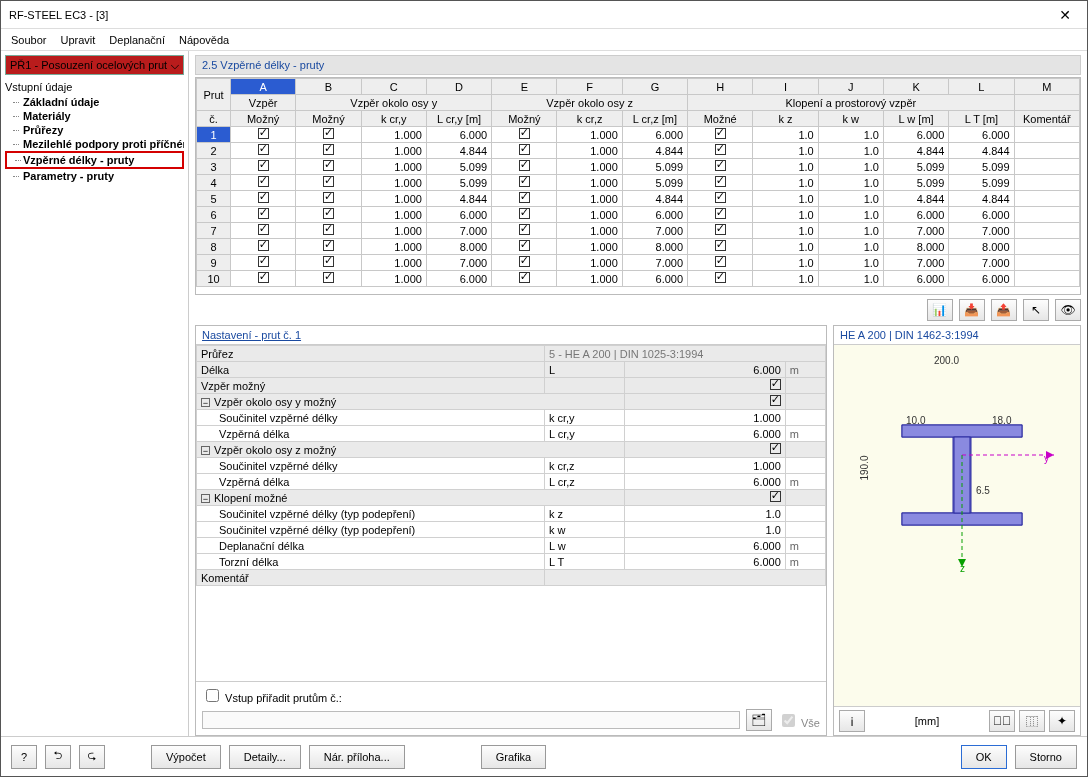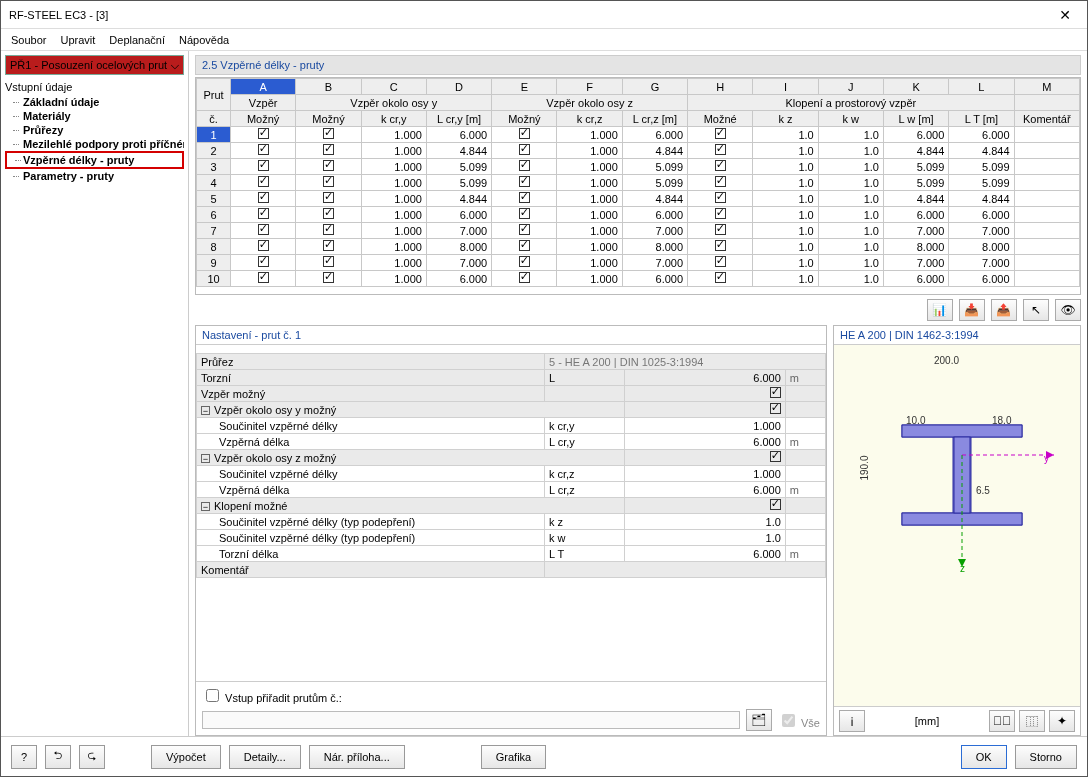--- a/index.html
+++ b/index.html
@@ -26,22 +26,22 @@
 table.grid th.colA { background: #2b5cd1; color: #fff; }
 table.grid td.rowhead { background: #eee; }
 table.grid td.rowhead.sel { background: #2b5cd1; color: #fff; }
 table.grid td.num { text-align: right; }
 .chk { display: inline-block; width: 11px; height: 11px; border: 1px solid #333; position: relative; }
 .chk::after { content: "✓"; position: absolute; top: -3px; left: 0; font-size: 11px; }
 .toolbar-right { display: flex; justify-content: flex-end; gap: 6px; margin: 4px 0; }
 .tb-btn { width: 26px; height: 22px; border: 1px solid #aaa; background: linear-gradient(#fdfdfd,#e6e6e6); display:flex; align-items:center; justify-content:center; font-size:12px;}
 .lower { display: flex; gap: 6px; flex: 1; overflow: hidden; }
 .detail-panel { flex: 1; border: 1px solid #bbb; display: flex; flex-direction: column; }
-.detail-title { color: #1a4aa0; padding: 3px 6px; border-bottom: 1px solid #ccc; }
-table.props { border-collapse: collapse; width: 100%; margin-top: 8px; }
+.detail-title { color: #1a4aa0; padding: 3px 6px; border-bottom: 1px solid #ccc; text-decoration: underline; }
+table.props { border-collapse: collapse; width: 100%; }
 table.props td { border: 1px solid #d0d0d0; height: 16px; padding: 1px 4px; font-size: 11px; }
 table.props td.lbl { width: 260px; }
 table.props td.sym { width: 60px; }
 table.props td.val { width: 120px; text-align: right; }
 table.props td.unit { width: 30px; color: #666; }
 table.props tr.hdr td { background: #eaeaea; }
 .toggle { display:inline-block; width:9px; height:9px; border:1px solid #666; text-align:center; line-height:8px; font-size:9px; margin-right:4px;}
 .assign-row { border-top: 1px solid #ccc; padding: 4px 6px; display:flex; flex-direction:column; gap:4px;}
 .assign-inner { display:flex; gap:6px; align-items:center;}
 .assign-inner input[type=text]{ flex:1; height:18px; border:1px solid #bbb;}
@@ -310,21 +310,21 @@
         <div class="detail-panel">
           <div class="detail-title">Nastavení - prut č. 1</div>
           <div style="flex:1; overflow:auto;">
             <table class="props" id="props-table">
                 <tbody>
                   <tr class="hdr">
                     <td class="lbl">Průřez</td>
                     <td colspan="3" style="color:#777;">5 - HE A 200 | DIN 1025-3:1994</td>
                   </tr>
                   <tr class="hdr">
-                    <td class="lbl">Torzní</td>
+                    <td class="lbl">Délka</td>
                     <td class="sym">L</td>
                     <td class="val">6.000</td>
                     <td class="unit">m</td>
                   </tr>
                   <tr class="hdr">
                     <td class="lbl">Vzpěr možný</td>
                     <td class="sym"></td>
                     <td class="val"><span class="chk"></span></td>
                     <td class="unit"></td>
                   </tr>
@@ -371,20 +371,26 @@
                     <td class="lbl" style="padding-left:22px;">Součinitel vzpěrné délky (typ podepření)</td>
                     <td class="sym">k z</td>
                     <td class="val">1.0</td>
                     <td class="unit"></td>
                   </tr>
                   <tr>
                     <td class="lbl" style="padding-left:22px;">Součinitel vzpěrné délky (typ podepření)</td>
                     <td class="sym">k w</td>
                     <td class="val">1.0</td>
                     <td class="unit"></td>
+                  </tr>
+                  <tr>
+                    <td class="lbl" style="padding-left:22px;">Deplanační délka</td>
+                    <td class="sym">L w</td>
+                    <td class="val">6.000</td>
+                    <td class="unit">m</td>
                   </tr>
                   <tr>
                     <td class="lbl" style="padding-left:22px;">Torzní délka</td>
                     <td class="sym">L T</td>
                     <td class="val">6.000</td>
                     <td class="unit">m</td>
                   </tr>
                   <tr class="hdr">
                     <td class="lbl">Komentář</td>
                     <td colspan="3" style="color:#777;"></td>

